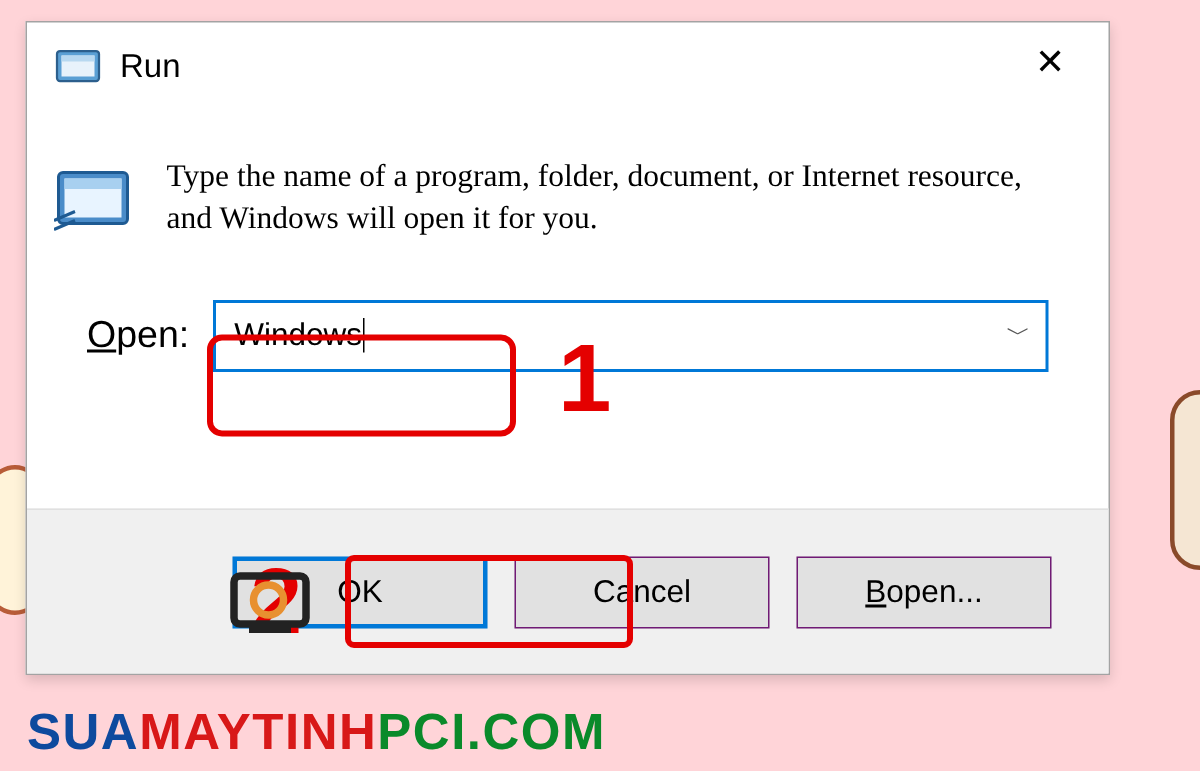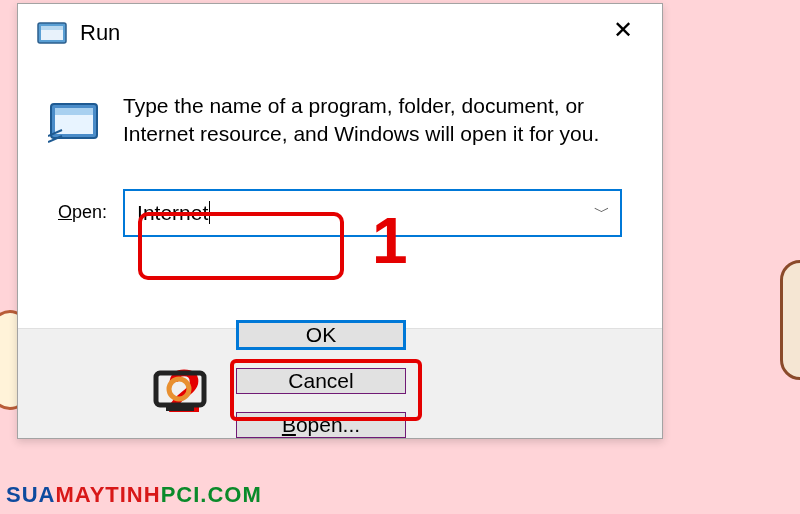--- a/index.html
+++ b/index.html
@@ -31,22 +31,22 @@
       top: 260px;
       width: 50px;
       height: 120px;
       background: #f5e6d3;
       border-radius: 20px;
       border: 3px solid #8a4a2a;
     }
     .dialog {
       position: absolute;
       left: 17px;
-      top: 3px;
-      width: 646px;
+      top: 14px;
+      width: 723px;
       height: 436px;
       background: #ffffff;
       border: 1px solid #a3a3a3;
       box-shadow: 0 3px 8px rgba(0,0,0,0.15);
     }
     .titlebar {
       height: 58px;
       display: flex;
       align-items: center;
       padding: 0 8px 0 18px;
@@ -71,45 +71,46 @@
       height: 50px;
       display: flex;
       align-items: center;
       justify-content: center;
       font-size: 24px;
       color: #000;
       cursor: pointer;
       margin-top: -6px;
     }
     .body-section {
-      padding: 30px 40px 10px 30px;
+      padding: 30px 40px 10px 18px;
       display: flex;
       gap: 20px;
       align-items: flex-start;
+      font-family: Liberation Serif, serif;
     }
     .run-icon {
       width: 55px;
       height: 48px;
       flex-shrink: 0;
       margin-top: 6px;
     }
     .instruction {
       font-size: 21px;
       color: #000;
       line-height: 1.35;
     }
     .input-row {
       padding: 30px 40px 0 40px;
       display: flex;
       align-items: center;
       gap: 16px;
       position: relative;
     }
     .open-label {
-      font-size: 18px;
+      font-size: 25px;
       color: #000;
       text-align: center;
     }
     .open-label .underline {
       text-decoration: underline;
     }
     .combobox {
       flex: 1;
       height: 48px;
       border: 2px solid #0078d7;
@@ -131,21 +132,20 @@
       left: 0;
       right: 0;
       height: 110px;
       background: #f0f0f0;
       border-top: 1px solid #e0e0e0;
       display: flex;
       align-items: center;
       justify-content: flex-end;
       gap: 18px;
       padding: 0 38px 0 0;
-      flex-direction: column;
     }
     .btn {
       width: 170px;
       height: 48px;
       background: #e1e1e1;
       border: 1px solid #701a75;
       font-size: 21px;
       font-family: inherit;
       cursor: pointer;
       display: flex;
@@ -200,24 +200,24 @@
     }
     .watermark-logo {
       position: absolute;
       left: 126px;
       top: 361px;
       width: 75px;
       height: 58px;
     }
     .watermark-text {
       position: absolute;
-      left: 6px;
+      left: 18px;
       bottom: 6px;
       font-family: Arial, sans-serif;
-      font-size: 22px;
+      font-size: 34px;
       font-weight: 900;
       letter-spacing: 1px;
     }
     .watermark-text .blue { color: #0e4a9e; }
     .watermark-text .red { color: #d81818; }
     .watermark-text .green { color: #0a8a2a; }
     .cursor-bar {
       display: inline-block;
       width: 1px;
       height: 23px;
@@ -256,21 +256,21 @@
       <line x1="0" y1="44" x2="14" y2="38" stroke="#1e5a92" stroke-width="2"></line>
     </svg>
     <div class="instruction">Type the name of a program, folder, document, or Internet resource, and Windows will open it for you.</div>
   </div>
 
   <div class="input-row">
     <div class="open-label">
       <span class="underline">O</span><span>pen:</span>
     </div>
     <div class="combobox">
-      <span>Internet</span>
+      <span>Windows</span>
         <span class="cursor-bar"></span>
       <span class="combobox-dropdown">﹀</span>
     </div>
   </div>
 
   <div class="button-bar">
     <button class="btn primary">
       <span>OK</span>
     </button>
     <button class="btn">

